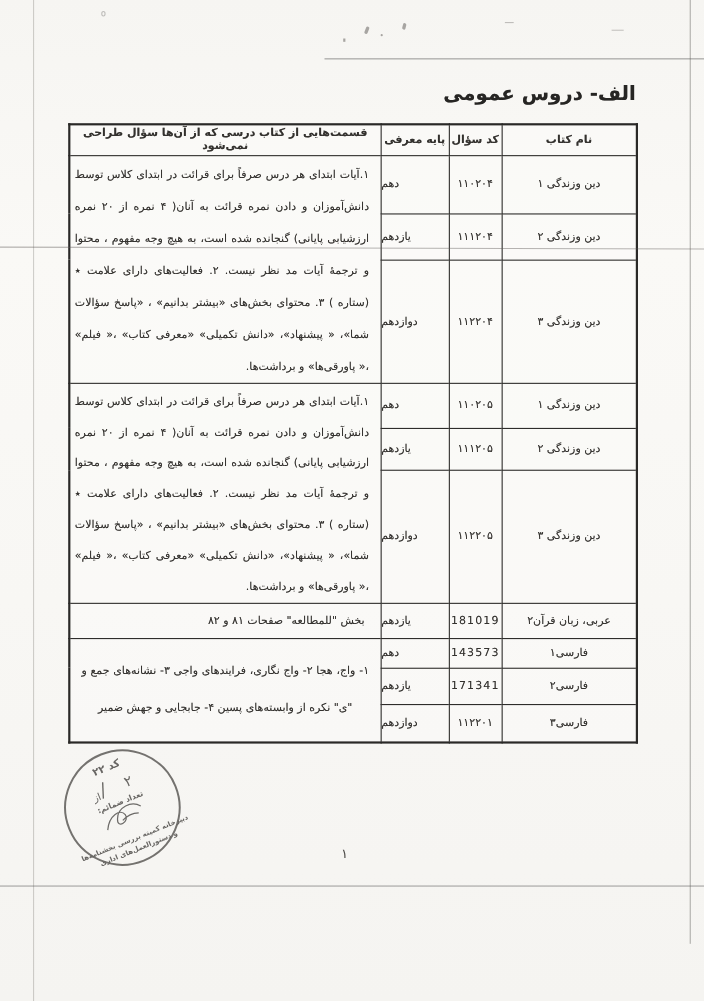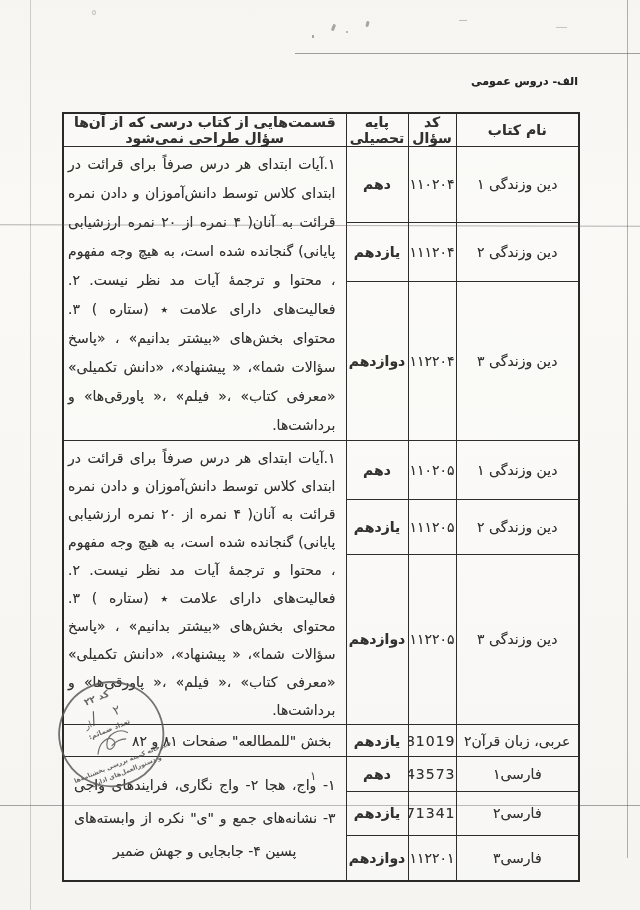--- a/index.html
+++ b/index.html
@@ -24,43 +24,43 @@
   .sp1 { left:332px; top:24px; width:3px; height:7px; border-radius:2px; transform:rotate(22deg); }
   .sp2 { left:346px; top:31px; width:2px; height:2px; border-radius:50%; }
   .sp3 { left:312px; top:35px; width:2px; height:3px; }
   .sp4 { left:366px; top:21px; width:3px; height:6px; border-radius:2px; transform:rotate(14deg); }
   .sp5 { left:459px; top:20px; width:8px; height:1px; opacity:.45; }
   .sp6 { left:556px; top:27px; width:11px; height:1px; opacity:.4; }
   .sp7 { left:92px;  top:10px; width:4px; height:5px; background:none; border:1px solid #8a8885; border-radius:50%; opacity:.5; }
   
   .doc-title {
     position:absolute; top:75px; right:62px;
-    direction:rtl; font-weight:bold; font-size:11px; color:#262523;
+    direction:rtl; font-weight:bold; font-size:18px; color:#262523;
     text-shadow:0 0 .5px rgba(50,50,48,.55);
   }
   
   table.main {
     position:absolute; left:62px; top:112px; width:516px;
     border-collapse:collapse; table-layout:fixed;
     direction:rtl;
     border:2px solid #2a2927;
     background:rgba(255,255,255,.25);
   }
   table.main th, table.main td {
     border:1px solid #2e2d2b;
-    font-size:14px; color:#33312e;
+    font-size:10px; color:#33312e;
     text-shadow:0 0 .5px rgba(60,58,55,.45);
     overflow:hidden;
   }
   th { font-weight:bold; text-align:center; vertical-align:middle; color:#262523; }
   .th-big { font-size:12px; }
   .th-med { font-size:11.5px; }
   .c-name { text-align:center; vertical-align:middle; }
   .c-code { text-align:center; vertical-align:middle; letter-spacing:1px;margin-top:41px; }
-  .c-grade{ text-align:center; vertical-align:middle;font-weight:bold; }
+  .c-grade{ text-align:left; vertical-align:middle; }
   .c-x {
     text-align:justify; vertical-align:top;
     padding:3px 10px 0 4px; line-height:29px;
   }
   .c-x.g2 { line-height:28px; }
   .c-x.one { vertical-align:middle; text-align:right; padding:0 14px 0 6px; line-height:normal; }
   .c-x.two { vertical-align:middle; line-height:33px; text-align:justify; text-align-last:center; padding:12px 10px; }
   
   .page-num { position:absolute; left:310px; top:769px; font-size:12px; color:#4d4b48; }
   
@@ -97,21 +97,21 @@
     <colgroup>
       <col style="width:123px">
         <col style="width:48px">
         <col style="width:62px">
         <col style="width:283px">
     </colgroup>
     <tbody>
         <tr style="height:28px">
       <th class="th-med">نام کتاب</th>
       <th class="th-med">کد سؤال</th>
-      <th class="th-med">پایه تحصیلی</th>
+      <th class="th-med">پایه معرفی</th>
       <th class="th-big">قسمت‌هایی از کتاب درسی که از آن‌ها سؤال طراحی نمی‌شود</th>
     </tr>
 
     <tr style="height:42px">
       <td class="c-name">دین وزندگی ۱</td>
       <td class="c-code">۱۱۰۲۰۴</td>
       <td class="c-grade">دهم</td>
       <td class="c-x" rowspan="3">۱.آیات ابتدای هر درس صرفاً برای قرائت در ابتدای کلاس توسط دانش‌آموزان و دادن نمره قرائت به آنان( ۴ نمره از ۲۰ نمره ارزشیابی پایانی) گنجانده شده است، به هیچ وجه مفهوم ، محتوا و ترجمهٔ آیات مد نظر نیست. ۲. فعالیت‌های دارای علامت ٭ (ستاره ) ۳. محتوای بخش‌های «بیشتر بدانیم» ، «پاسخ سؤالات شما»، « پیشنهاد»، «دانش تکمیلی» «معرفی کتاب» ،« فیلم» ،« پاورقی‌ها» و برداشت‌ها.</td>
     </tr>
     <tr style="height:33px">

